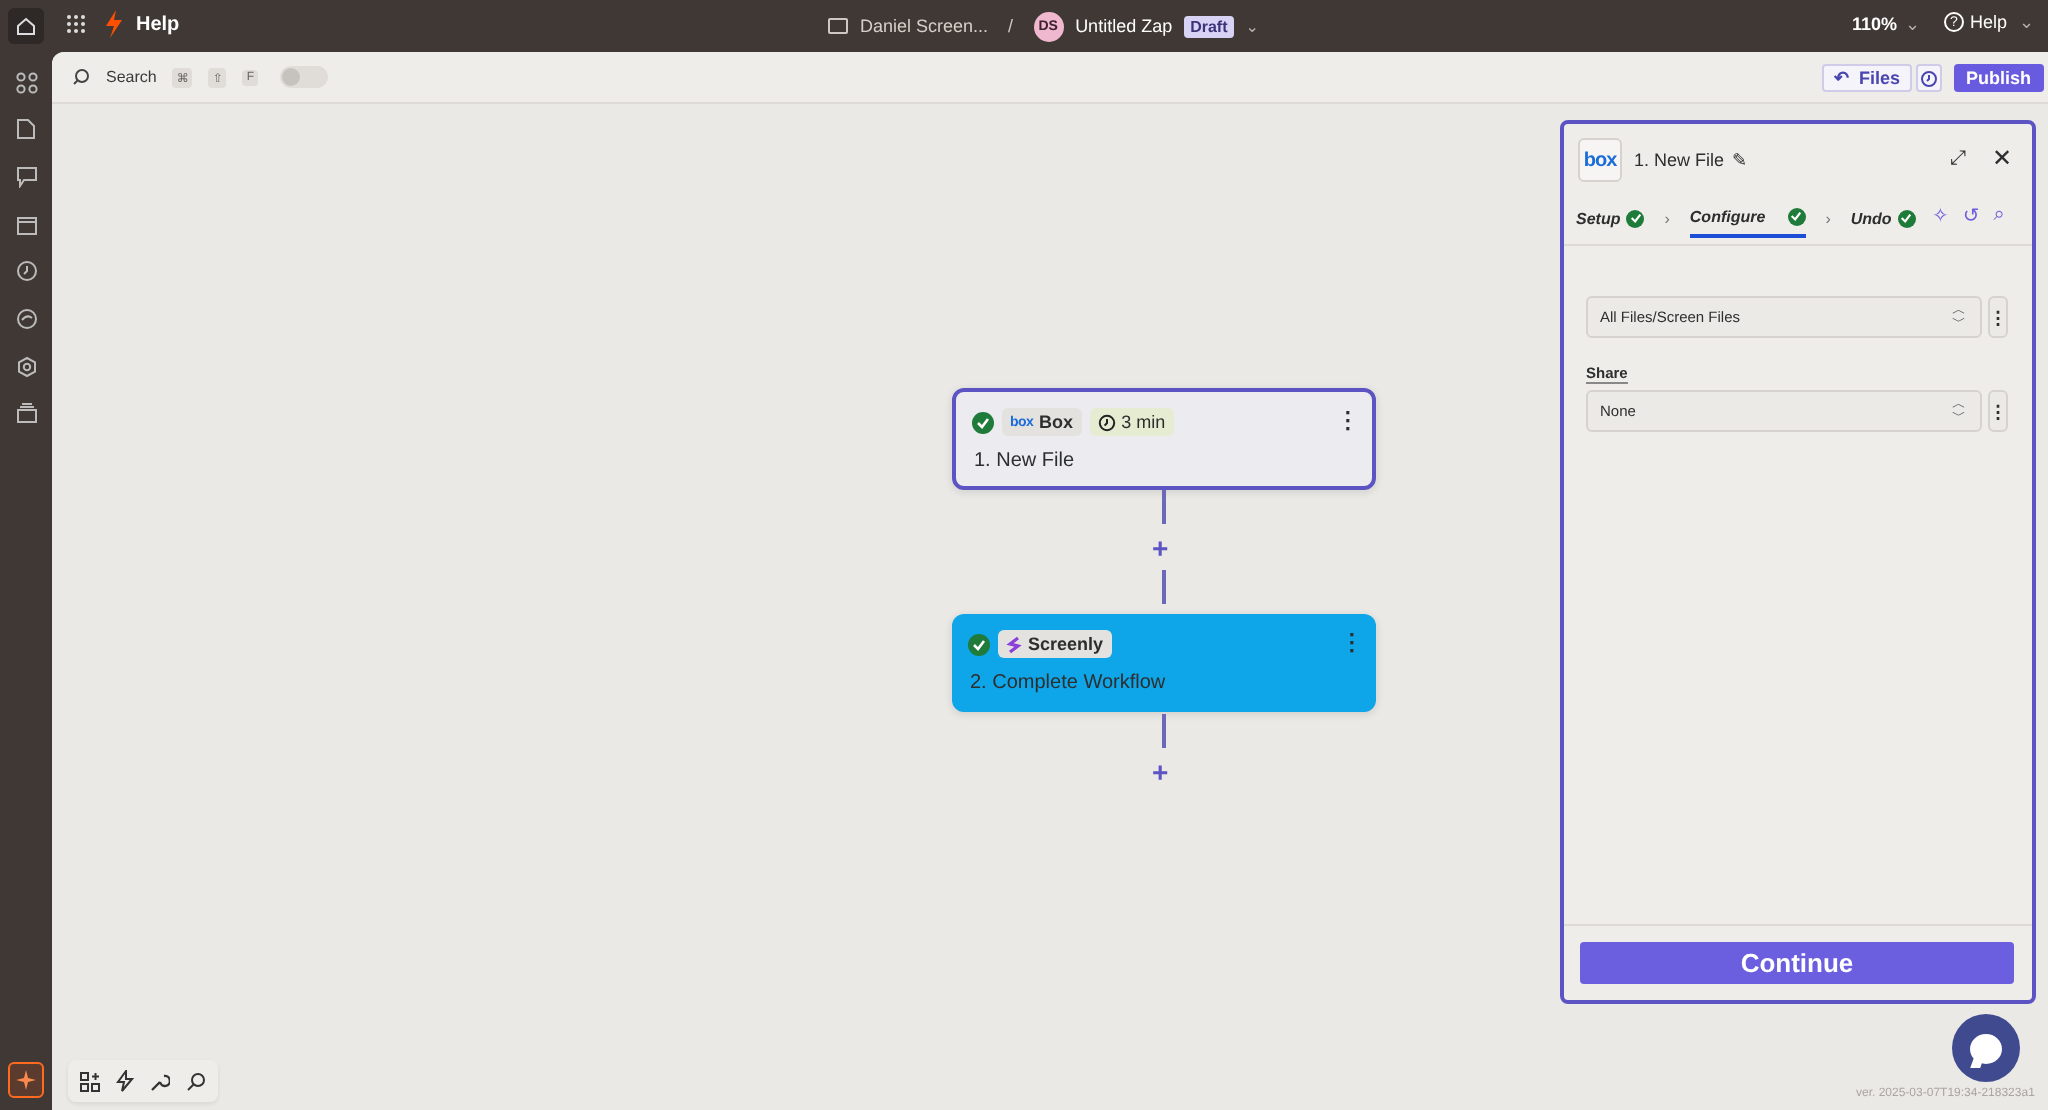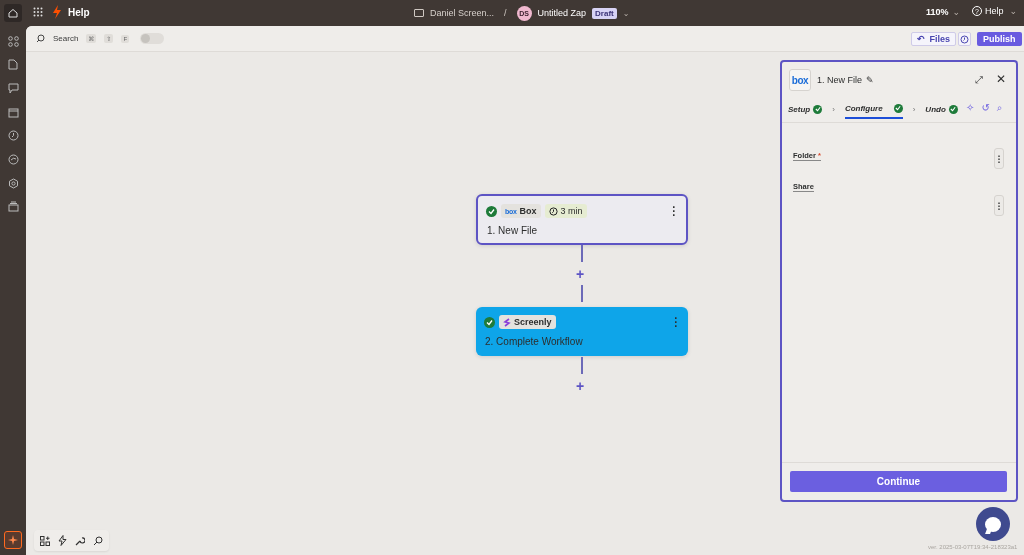--- a/index.html
+++ b/index.html
@@ -67,21 +67,21 @@
   .tabs .arrow { color: #777; font-weight: normal; margin: 0 6px; padding-bottom: 4px; }
   .tabs .check { width: 9px; height: 9px; }
   .tabicons { position: absolute; left: 184px; top: 40px; display: flex; gap: 7px; color: #6c5fe0; font-size: 10px; }
   .divider { position: absolute; left: 0; top: 60px; width: 234px; height: 1px; background: #dedbd7; }
   .flabel { position: absolute; left: 11px; font-size: 7.5px; font-weight: bold; color: #2d2e2e; border-bottom: 1px solid #888; }
   .flabel .req { color: #d9472b; margin-left: 2px; border: none; }
   .select { position: absolute; left: 11px; width: 198px; height: 21px; border: 1px solid #d6d3cf; border-radius: 3px; background: #eceae7; font-size: 7.5px; display:flex; align-items:center; padding-left: 6px; }
   .select .updown { position: absolute; right: 7px; top: 4px; font-size: 7px; color: #666; line-height: 6px; }
   .kebab { position: absolute; left: 212px; width: 10px; height: 21px; border: 1px solid #d6d3cf; border-radius: 3px; background: #eceae7; display:flex; align-items:center; justify-content:center; font-size: 9px; font-weight: bold; }
   .foot-div { position: absolute; left: 0; top: 400px; width: 234px; height: 1px; background: #dedbd7; }
-  .continue { position: absolute; left: 8px; top: 409px; width: 217px; height: 21px; background: #6b5fe0; color: #fff; font-size: 10px; font-weight: bold; border-radius: 2px; display:flex; align-items:center; justify-content:center; }
+  .continue { position: absolute; left: 8px; top: 409px; width: 217px; height: 21px; background: #6b5fe0; color: #fff; font-size: 13px; font-weight: bold; border-radius: 2px; display:flex; align-items:center; justify-content:center; }
 
   
   .btools { position: absolute; left: 8px; top: 504px; height: 21px; padding: 0 6px; background: #efedea; border-radius: 4px; display: flex; align-items: center; gap: 8px; box-shadow: 0 1px 2px rgba(0,0,0,0.08); }
   .chat { position: absolute; left: 950px; top: 481px; width: 34px; height: 34px; border-radius: 50%; background: #3f4a8f; display:flex; align-items:center; justify-content:center; }
   .chat .bubble { width: 16px; height: 15px; background: #fff; border-radius: 50%; position: relative; }
   .chat .bubble::after { content:""; position:absolute; left:1px; bottom:-2px; width:5px; height:5px; background:#fff; transform: skewX(-20deg); }
   .version { position: absolute; left: 902px; top: 518px; font-size: 6px; color: #a9a5a0; }
 </style>
 </head>
 <body>
@@ -305,24 +305,32 @@
     <div class="tabicons">
       <span>✧</span>
       <span>↺</span>
       <span>⌕</span>
     </div>
     <div class="divider"></div>
 
     <div class="flabel" style="top:89px">
       <span>Folder</span><span class="req">*</span>
     </div>
+    <div class="select" style="top:86px">
+      <span>All Files/Screen Files</span>
+      <span class="updown">︿<br>﹀</span>
+    </div>
     <div class="kebab" style="top:86px">⋮</div>
 
     <div class="flabel" style="top:120px">
       <span>Share</span>
+    </div>
+    <div class="select" style="top:133px">
+      <span>None</span>
+      <span class="updown">︿<br>﹀</span>
     </div>
     <div class="kebab" style="top:133px">⋮</div>
 
     <div class="foot-div"></div>
     <div class="continue">Continue</div>
   </div>
 
   <div class="btools">
     <svg width="10" height="10" viewBox="0 0 10 10">
         <g fill="none" stroke="#333">

